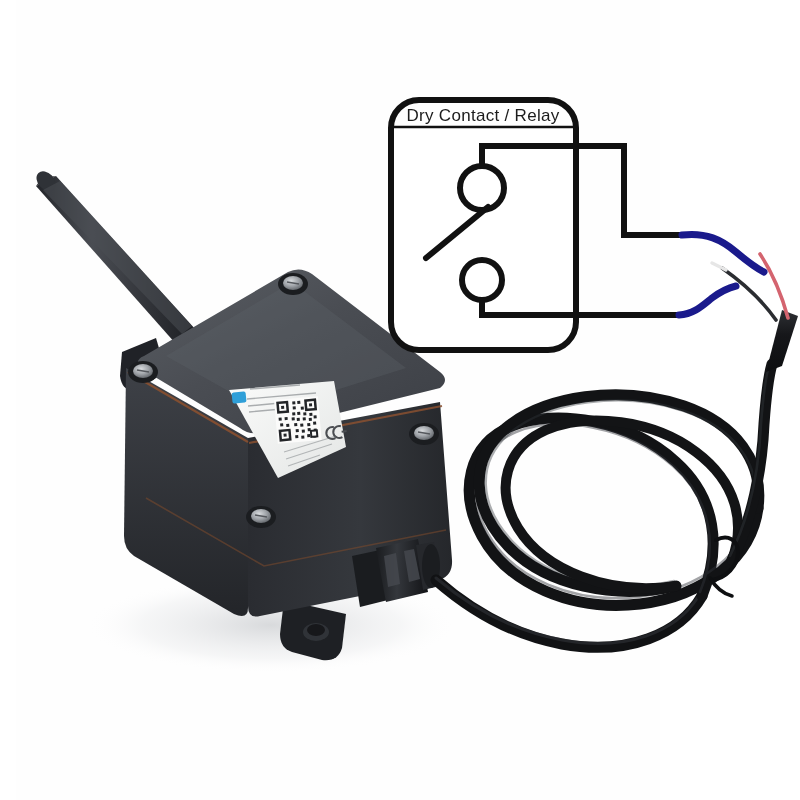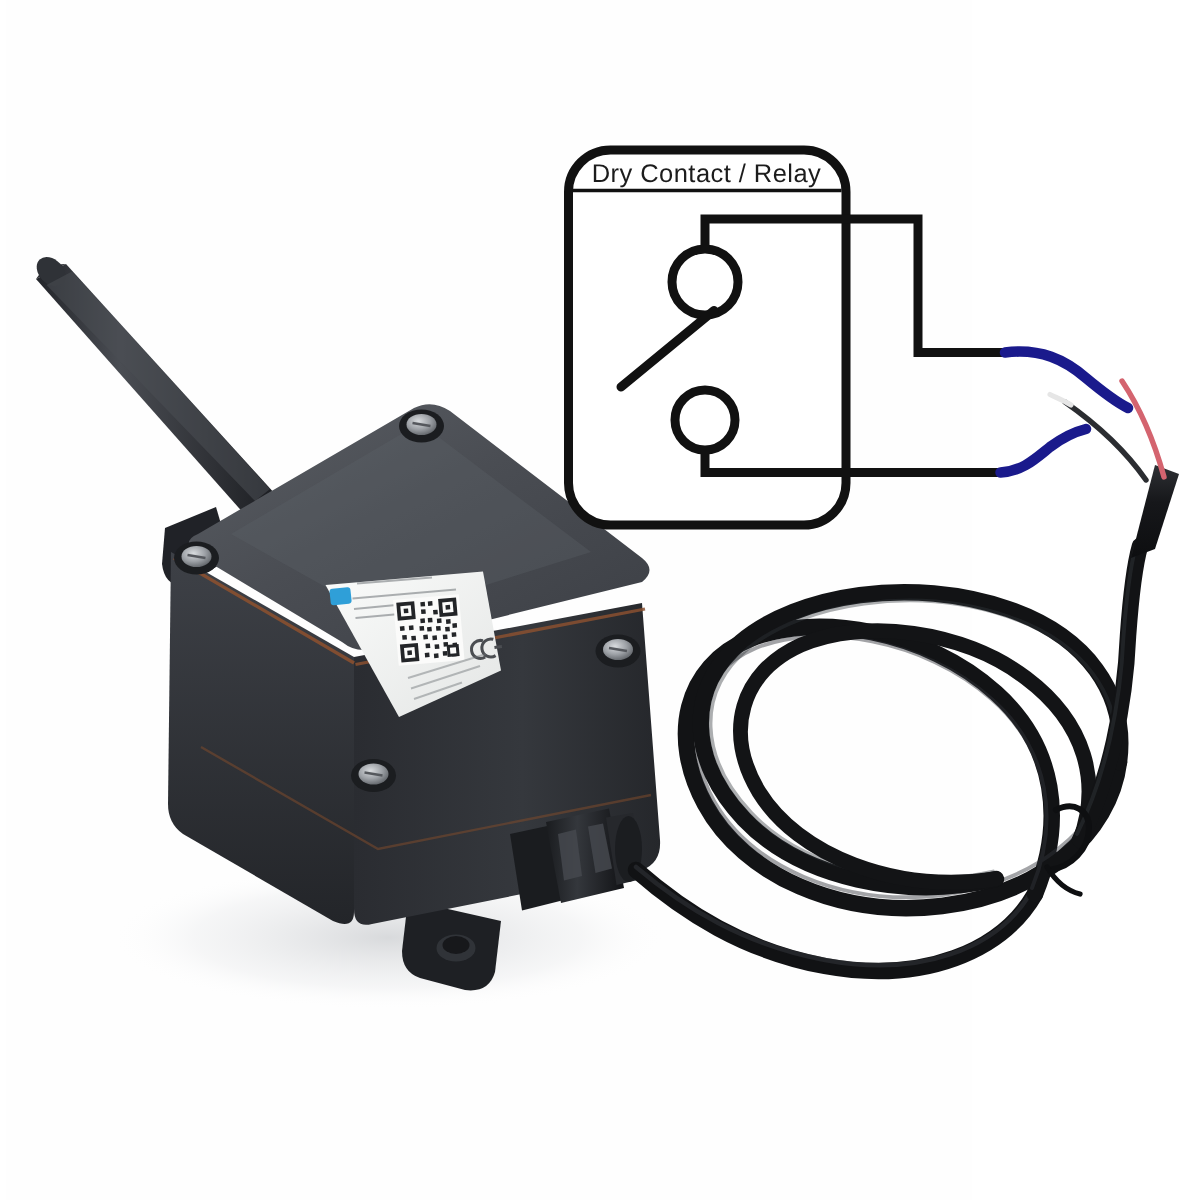--- a/index.html
+++ b/index.html
@@ -5,21 +5,21 @@
 <style>
   html,body{margin:0;padding:0;}
   body{
     width:800px;height:800px;
     background:#ffffff;
     font-family:"Liberation Sans",sans-serif;
     overflow:hidden;
     position:relative;
   }
   #stage{
-    position:absolute;left:4px;top:0;width:644px;height:800px;
+    position:absolute;left:16px;top:0;width:644px;height:800px;
     background:#fefefe;
     text-align:right;
   }
   #scene{position:absolute;left:0;top:0;width:800px;height:800px;}
   .lbl-text{
     font-family:"Liberation Sans",sans-serif;
     font-size:17px;
     fill:#1c1c1c;
     letter-spacing:0.3px;
   }

